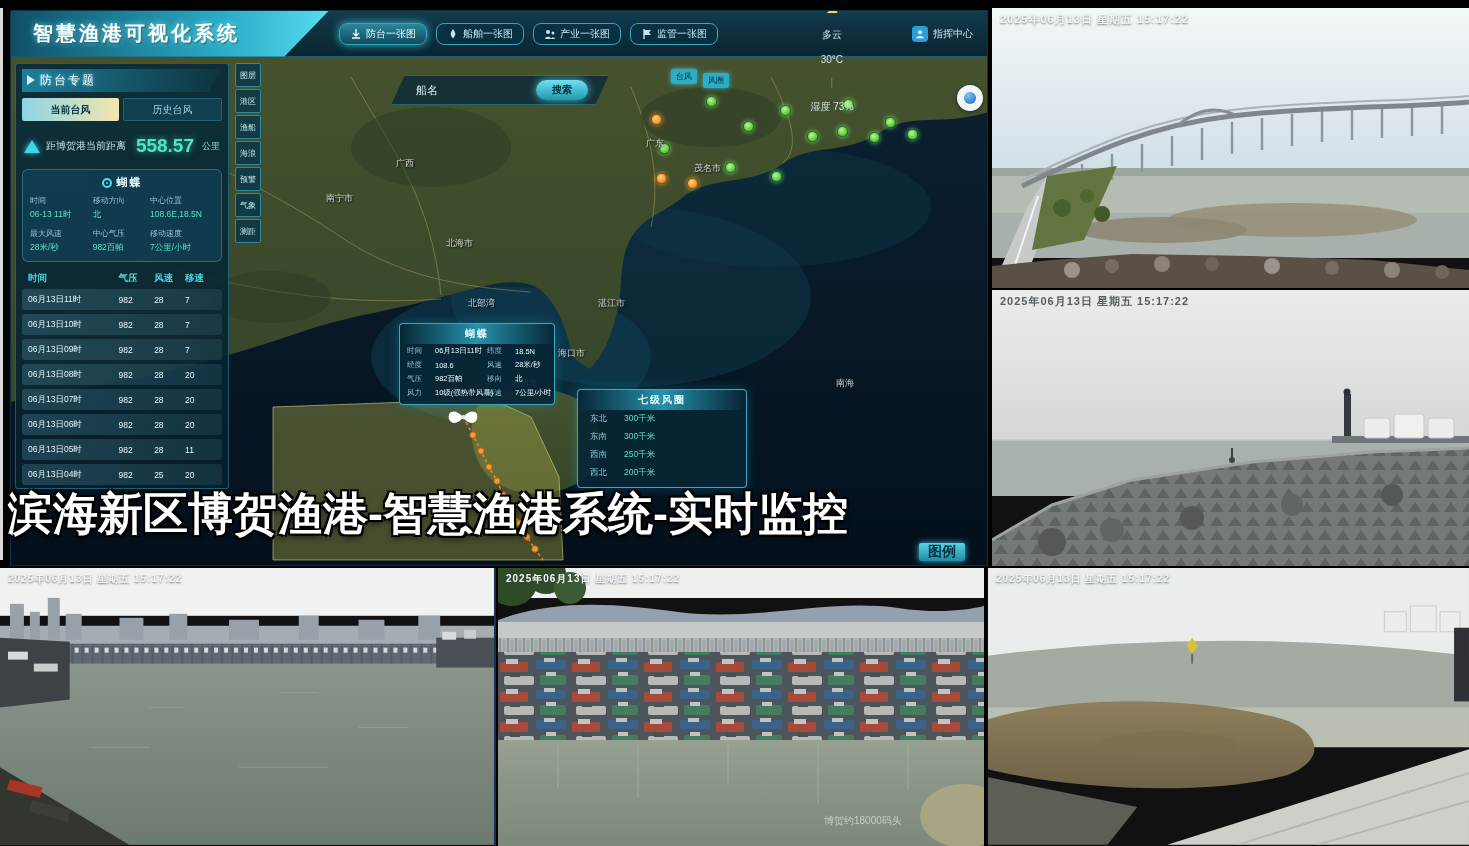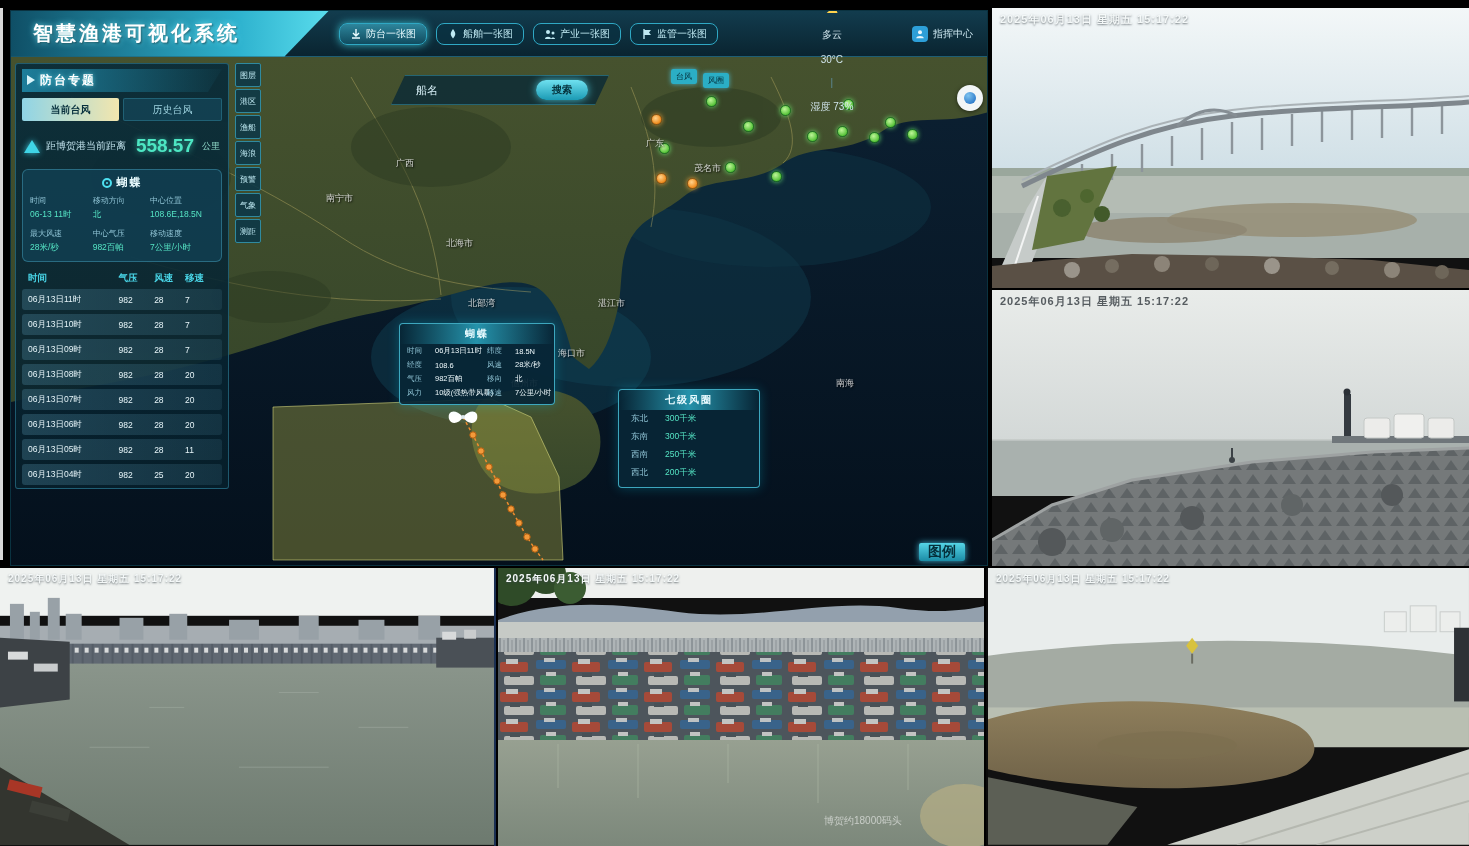--- a/index.html
+++ b/index.html
@@ -55,34 +55,34 @@
 
   
   .popup{position:absolute;background:rgba(8,38,54,.93);border:1px solid rgba(70,190,215,.85);border-radius:4px;
     box-shadow:0 0 12px rgba(0,220,255,.25);z-index:22;}
   .popup .ptitle{text-align:center;font-size:10px;font-weight:bold;color:#e8fbff;padding:3px 0;
     background:linear-gradient(90deg,rgba(42,166,192,0),rgba(42,166,192,.85),rgba(42,166,192,0));letter-spacing:2px;}
   #typhoon-popup{left:388px;top:266px;width:156px;}
   #typhoon-popup .prow{display:grid;grid-template-columns:24px 48px 24px auto;gap:2px 4px;padding:2px 7px;font-size:7.5px;align-items:center;}
   #typhoon-popup .pl{color:#8fc3d4;}
   #typhoon-popup .pv{color:#eef9fc;white-space:nowrap;}
-  #wind-popup{left:566px;top:332px;width:142px;margin-left:41px;}
+  #wind-popup{left:566px;top:332px;width:170px;}
   #wind-popup .wrow{display:flex;gap:8px;padding:3px 12px;font-size:8.5px;}
   #wind-popup .pl{color:#8fc3d4;width:26px;}
   #wind-popup .pv{color:#55e4c4;}
 
   
   #side-panel{position:absolute;left:4px;top:52px;width:214px;height:426px;z-index:26;
     background:linear-gradient(180deg,rgba(9,44,58,.92),rgba(7,32,44,.88));
     border:1px solid rgba(60,160,190,.45);border-radius:3px;padding:5px 6px;}
   .panel-title{height:23px;display:flex;align-items:center;padding-left:18px;margin-bottom:6px;position:relative;
     background:linear-gradient(90deg,rgba(30,130,160,.95),rgba(30,130,160,.05));
     clip-path:polygon(0 0,100% 0,93% 100%,0 100%);}
   .panel-title::before{content:"";position:absolute;left:5px;top:6px;border-left:8px solid #d8f4fa;border-top:5px solid transparent;border-bottom:5px solid transparent;}
-  .panel-title span{font-size:12px;font-weight:bold;color:#fff;letter-spacing:2px;text-shadow:0 0 5px rgba(120,240,255,.8);}
+  .panel-title span{font-size:12px;font-weight:normal;color:#fff;letter-spacing:2px;text-shadow:0 0 5px rgba(120,240,255,.8);}
   .tabs{display:flex;gap:4px;margin-bottom:8px;}
   .tab{flex:1;height:23px;display:flex;align-items:center;justify-content:center;font-size:10px;cursor:pointer;
     color:#9fd3e0;background:rgba(22,74,94,.65);border:1px solid rgba(60,160,190,.35);border-radius:2px;}
   .tab.active{background:linear-gradient(90deg,#8fd4e6,#f2e6ae);color:#08303e;font-weight:bold;border:none;}
   .stat-row{display:flex;align-items:center;gap:6px;height:34px;margin-bottom:6px;padding:0 2px;}
   .stat-ico{width:0;height:0;border-left:8px solid transparent;border-right:8px solid transparent;border-bottom:13px solid #3fd4e6;filter:drop-shadow(0 0 3px rgba(63,212,230,.9));}
   .stat-label{font-size:10px;color:#bfe0ea;flex:1;}
   .stat-value{font-size:19px;font-weight:bold;color:#4de6c3;text-shadow:0 0 6px rgba(77,230,195,.7);}
   .stat-unit{font-size:9px;color:#8fd8c8;margin-left:2px;}
   .ty-card{background:rgba(18,66,86,.75);border:1px solid rgba(80,180,210,.4);border-radius:6px;padding:5px 7px 7px;margin-bottom:8px;}
@@ -436,20 +436,21 @@
         </div>
       <div class="tbl-row">
           <span>06月13日04时</span>
           <span>982</span>
           <span>25</span>
           <span>20</span>
         </div>
     </aside>
   </section>
 
+  <div id="overlay-title">滨海新区博贺渔港-智慧渔港系统-实时监控</div>
 
   <section class="cam" id="cam1">
     <svg viewBox="0 0 477 280" preserveAspectRatio="none">
       <defs>
           <linearGradient id="sky1" x1="0" y1="0" x2="0" y2="1">
             <stop offset="0" stop-color="#f3f7f8"></stop>
             <stop offset="1" stop-color="#cfdfe6"></stop>
           </linearGradient>
         </defs>
       <rect width="477" height="168" fill="url(#sky1)"></rect>

